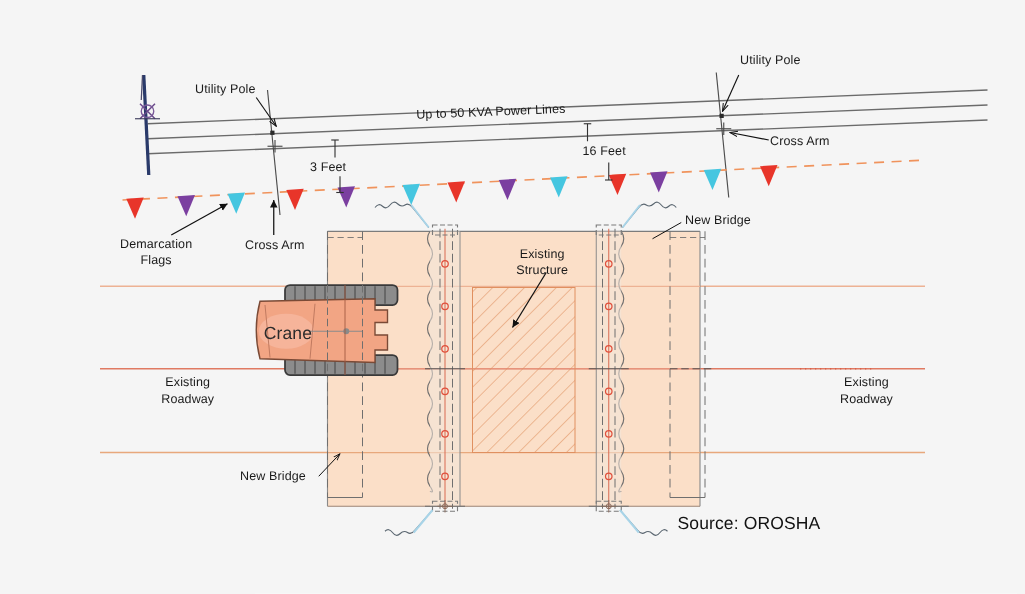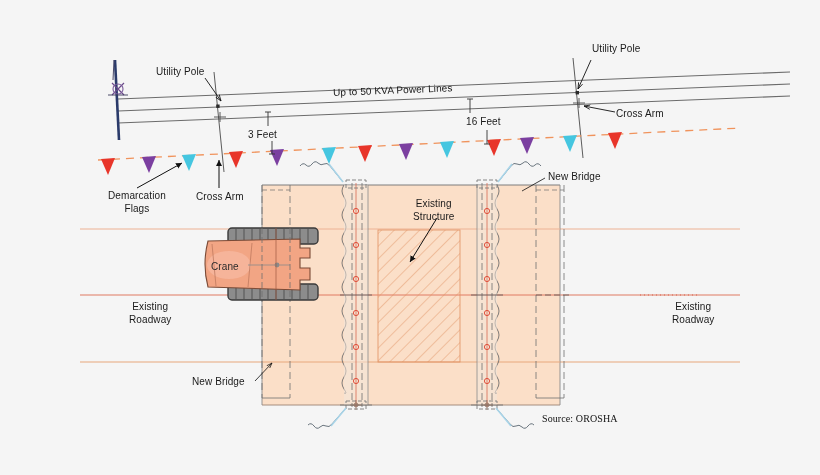--- a/index.html
+++ b/index.html
@@ -23,22 +23,22 @@
   .lbl {
     position: absolute;
     font-family: "Liberation Sans", sans-serif;
     font-size: 10px;
     color: #1a1a1a;
     white-space: pre;
     line-height: 13px;
     text-align: center;
     letter-spacing: 0.1px;
   }
-  .lbl.src { font-size: 10px; color: #111; font-family: Liberation Serif, serif; }
-  .lbl.crane { font-size: 10px; color: #2b2b2b; }
+  .lbl.src { font-size: 14px; color: #111; }
+  .lbl.crane { font-size: 14px; color: #2b2b2b; }
   .lbl.rot {
     transform-origin: left center;
   }
 </style>
 </head>
 <body>
 
 <div id="stage">
 
   <svg width="820" height="475" viewBox="0 0 820 475">
@@ -328,21 +328,21 @@
   <div class="lbl rot" style="left:333px; top:86px; transform:rotate(-2.3deg);">Up to 50 KVA Power Lines</div>
 
   <div class="lbl" style="left:248px; top:128px;">3 Feet</div>
 
   <div class="lbl" style="left:466px; top:115px;">16 Feet</div>
 
   <div class="lbl" style="left:616px; top:107px;">Cross Arm</div>
 
   <div class="lbl" style="left:196px; top:190px;">Cross Arm</div>
 
-  <div class="lbl" style="left:108px; top:189px;text-align:center;">Demarcation
+  <div class="lbl" style="left:96px; top:189px;text-align:center;">Demarcation
 Flags</div>
 
   <div class="lbl" style="left:548px; top:170px;">New Bridge</div>
 
   <div class="lbl" style="left:413px; top:197px;">Existing
 Structure</div>
 
   <div class="lbl" style="left:129px; top:300px;">Existing
 Roadway</div>
 

